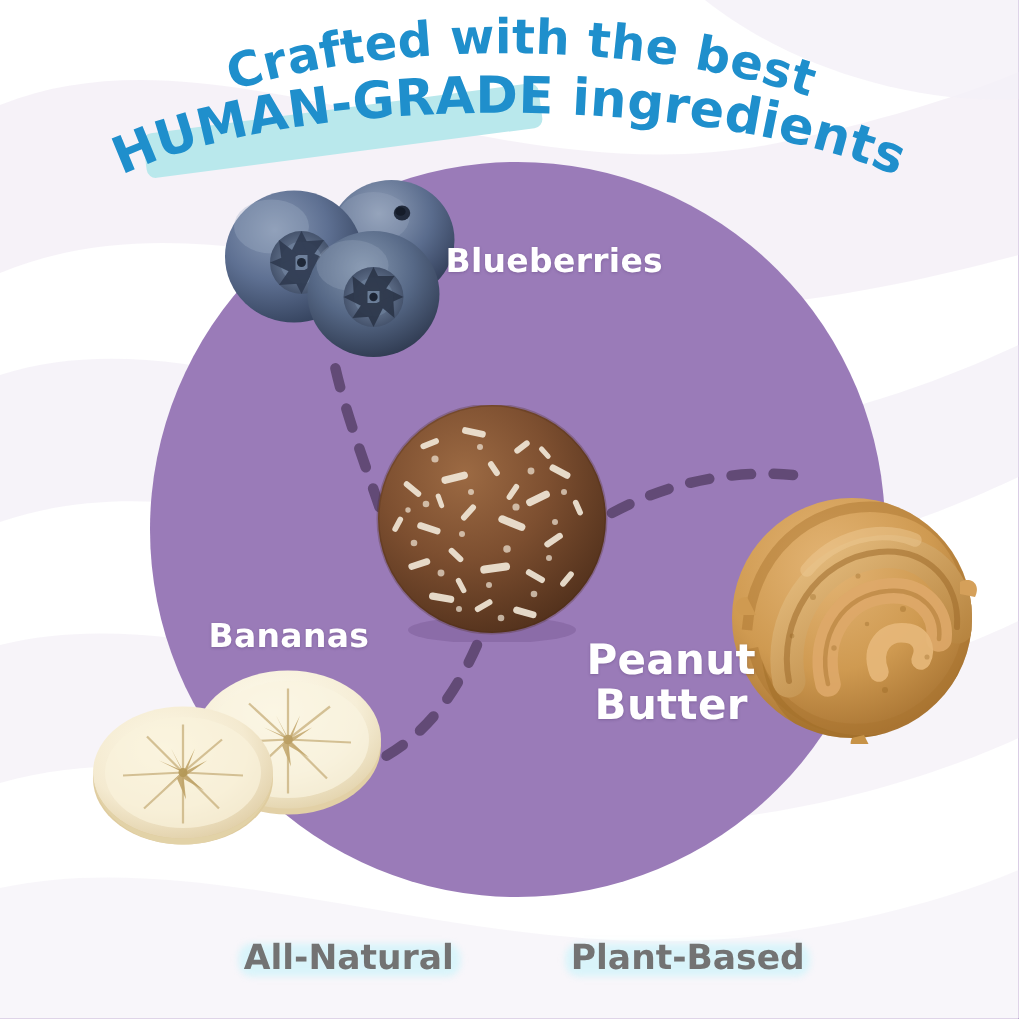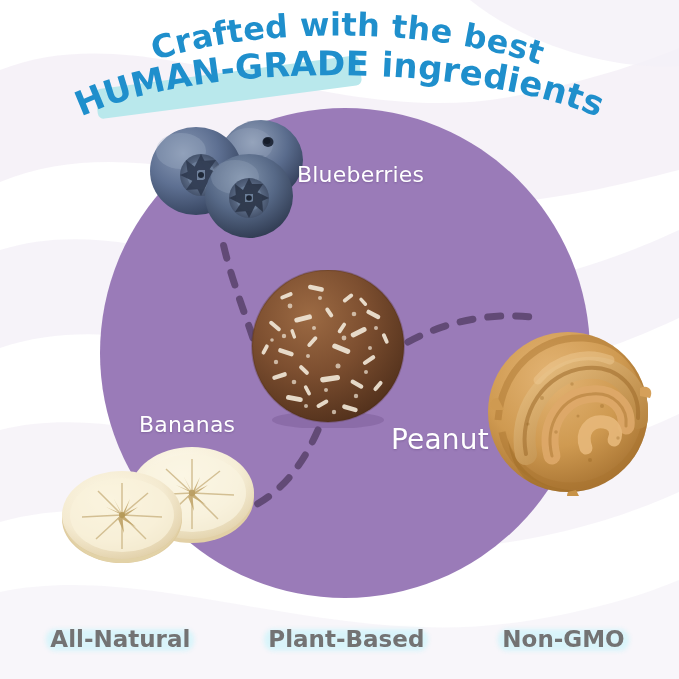--- a/index.html
+++ b/index.html
@@ -34,21 +34,21 @@
   }
 
   
   .connectors{position:absolute;left:0;top:0;width:679px;height:679px;z-index:8;}
 
   
   .lbl{
     position:absolute;z-index:30;
     color:#ffffff;
     font-family:"DejaVu Sans","Liberation Sans",sans-serif;
-    font-weight:normal;
+    font-weight:bold;
     letter-spacing:.2px;
     text-shadow:0 1px 2px rgba(70,45,95,.30);
     line-height:1.08;
     white-space:nowrap;
   }
   #lbl-blueberries{left:297px;top:163px;font-size:22px;}
   #lbl-bananas{left:139px;top:413px;font-size:22px;}
   #lbl-peanut{left:391px;top:425px;font-size:28px;text-align:center;}
 
   
@@ -354,20 +354,21 @@
     <path d="M4,72 C4,96 30,116 64,116 C98,116 124,96 124,72
              C124,98 98,120 64,120 C30,120 4,98 4,72 Z" fill="#e3d2a8" opacity="0.85"></path>
   </svg>
 
   <div class="lbl" id="lbl-blueberries">Blueberries</div>
 
   <div class="lbl" id="lbl-bananas">Bananas</div>
 
   <div class="lbl" id="lbl-peanut">
     <div>Peanut</div>
+    <div>Butter</div>
   </div>
 
   <svg class="headline" viewBox="0 0 679 120">
     <defs>
       <path id="arc1" d="M135,68 C240,24 440,24 560,72"></path>
       <path id="arc2" d="M92,112 C210,62 470,62 600,118"></path>
     </defs>
 
     <g transform="rotate(-7.5 245 90)">
       <rect x="96" y="70" width="266" height="30" rx="6" fill="#b9e8ec"></rect>
@@ -382,19 +383,15 @@
 
   <div class="badges">
     <div class="badge" id="badge-all-natural">
       <span class="glow"></span>
       <span>All-Natural</span>
     </div>
     <div class="badge" id="badge-plant-based">
       <span class="glow"></span>
       <span>Plant-Based</span>
     </div>
-    <div class="badge" id="badge-non-gmo">
-      <span class="glow"></span>
-      <span>Non-GMO</span>
-    </div>
   </div>
 
 </div>
 
 </body></html>

